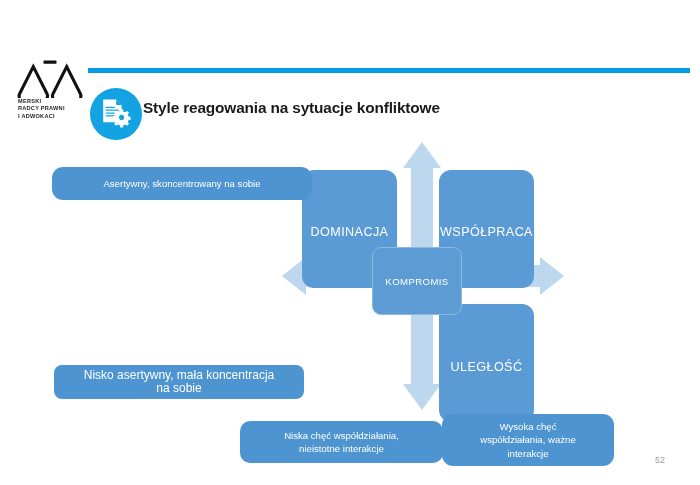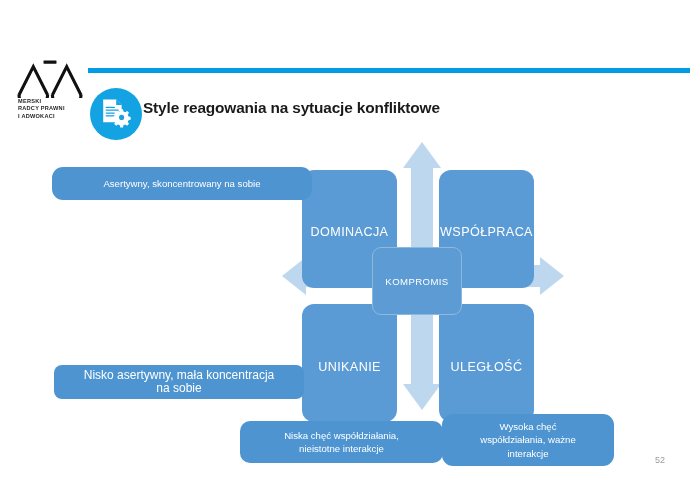--- a/index.html
+++ b/index.html
@@ -241,23 +241,20 @@
         </g>
       </svg>
     </div>
 
     <div class="quad quad-tr" id="quad-wspolpraca">
       <span>WSPÓŁPRACA</span>
     </div>
     <div class="quad quad-tl" id="quad-dominacja">
       <span>DOMINACJA</span>
     </div>
-    <div class="quad" id="quad-unikanie">
-      <span>UNIKANIE</span>
-    </div>
     <div class="quad" id="quad-uleglosc">
       <span>ULEGŁOŚĆ</span>
     </div>
 
     <div id="center-box">
       <span>KOMPROMIS</span>
     </div>
   </div>
 
   <div class="pill" id="pill-assertive">

